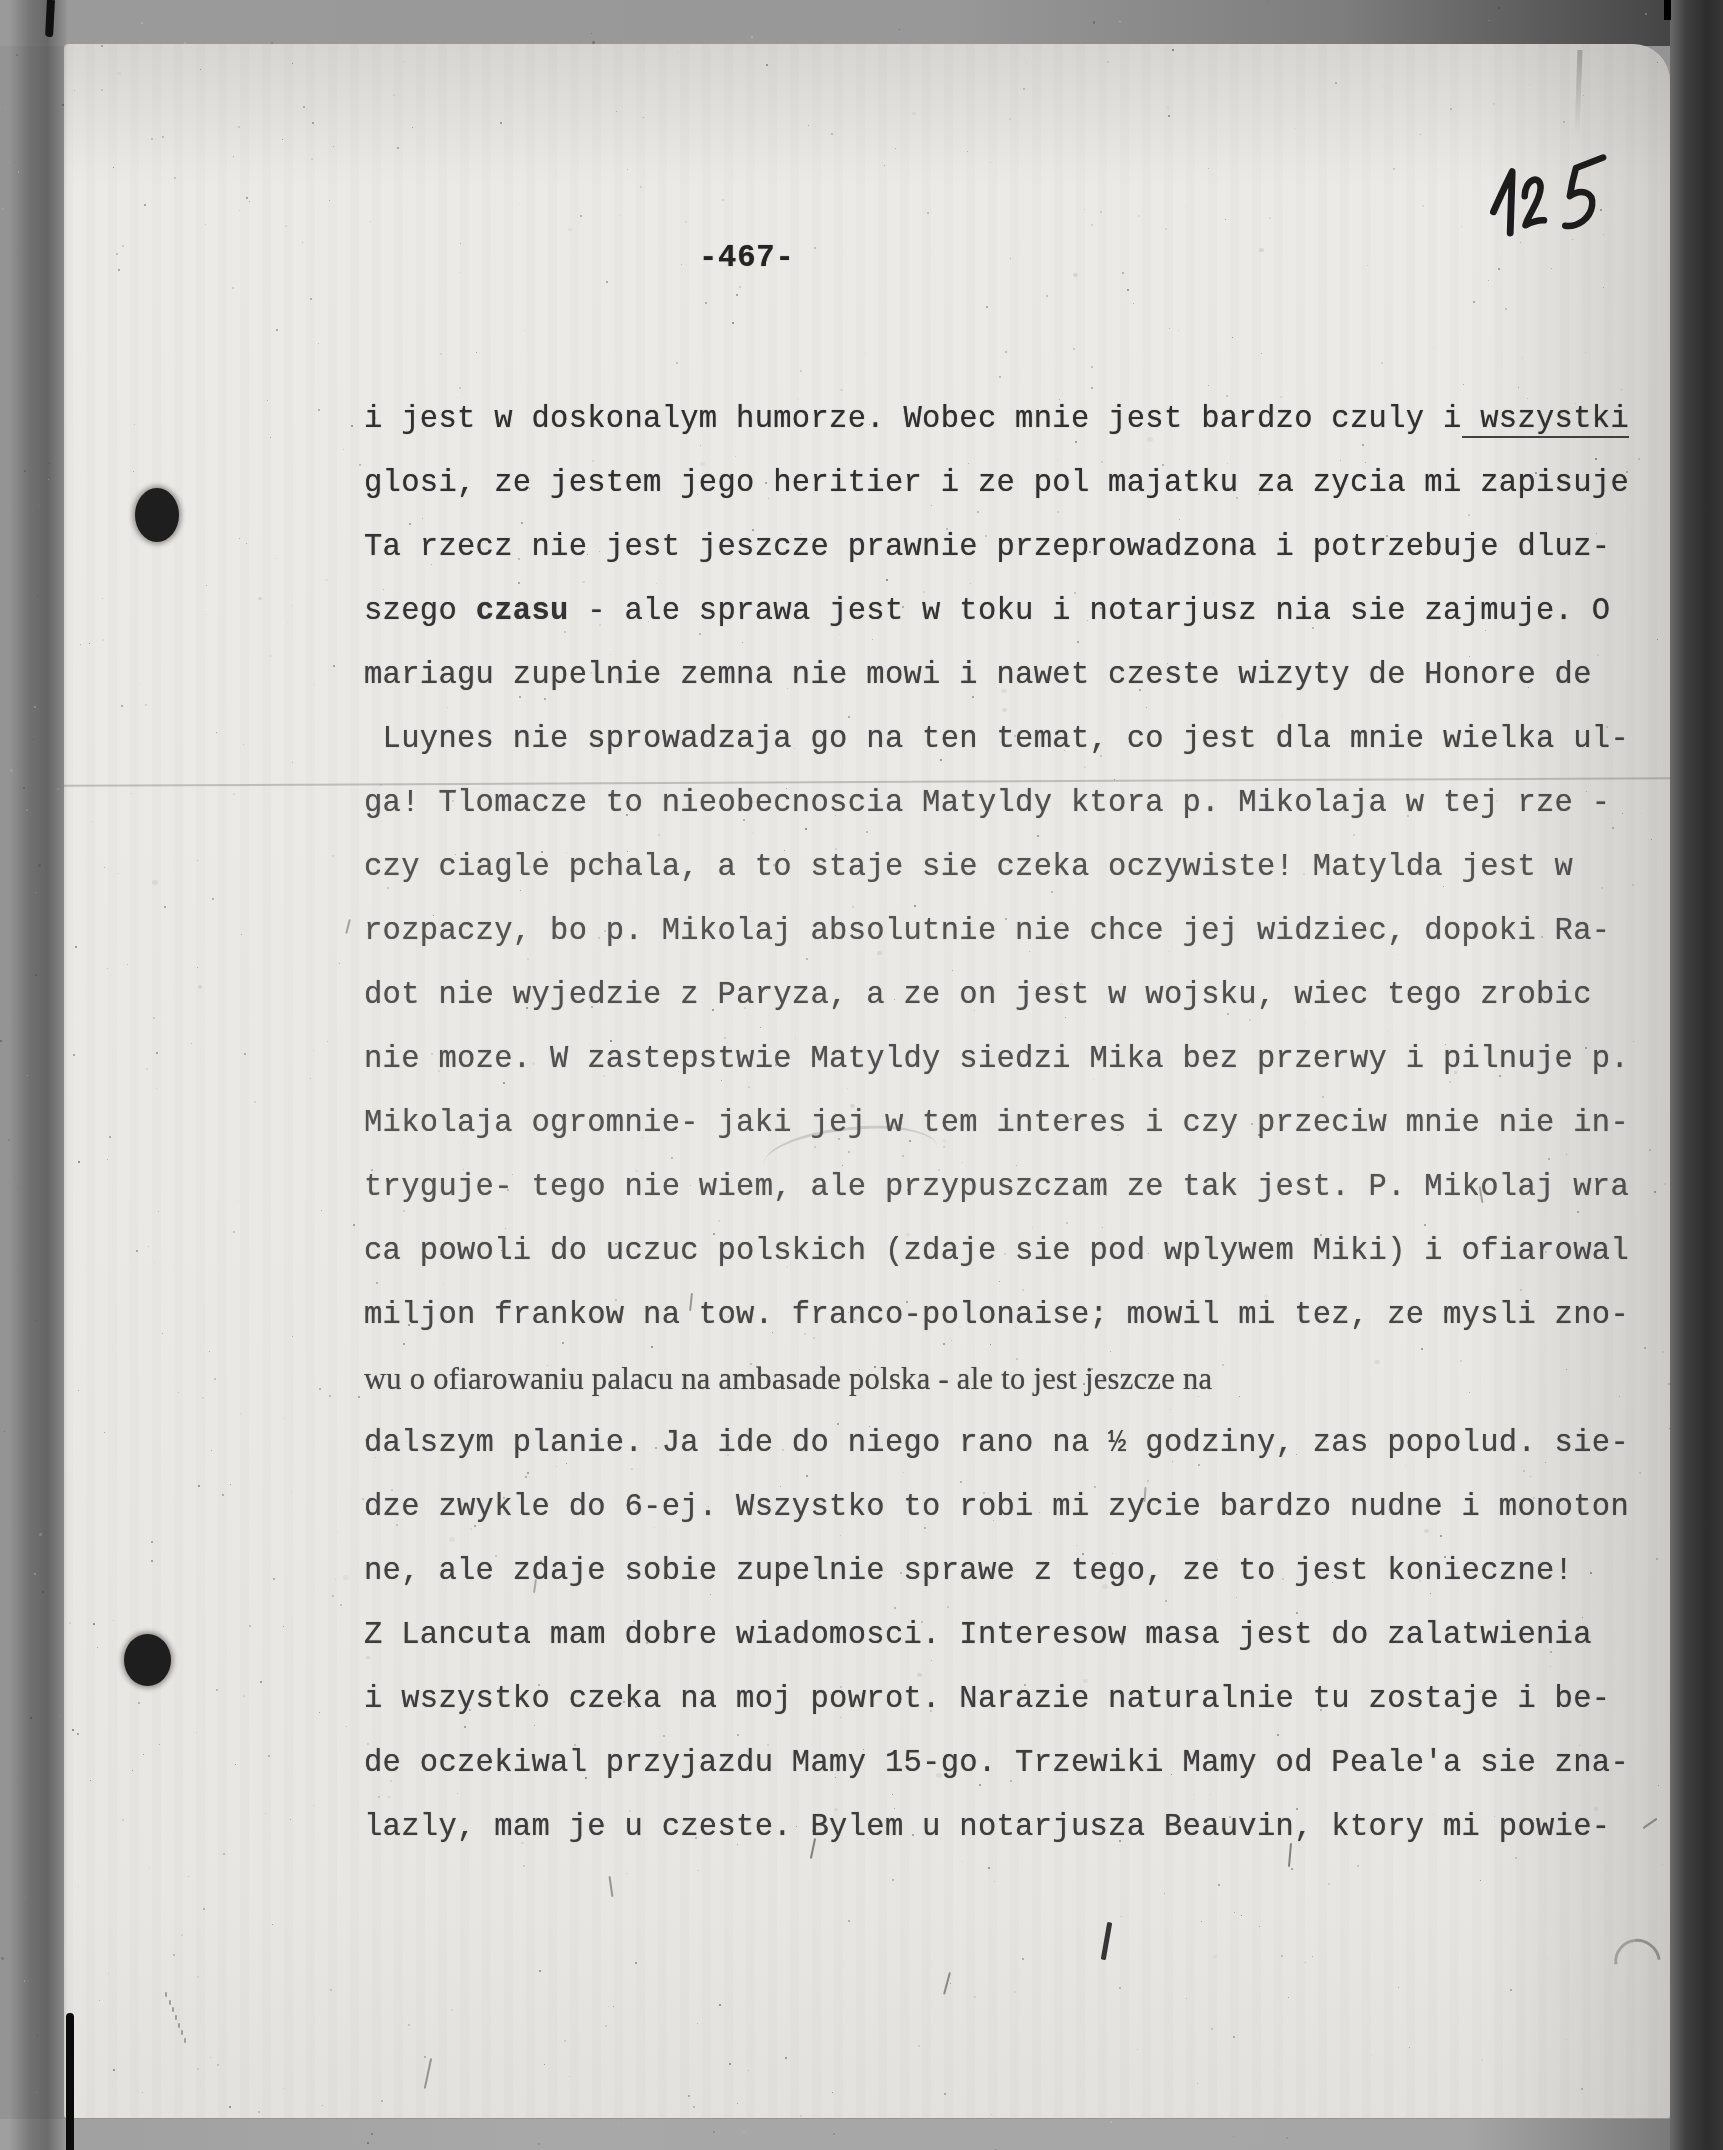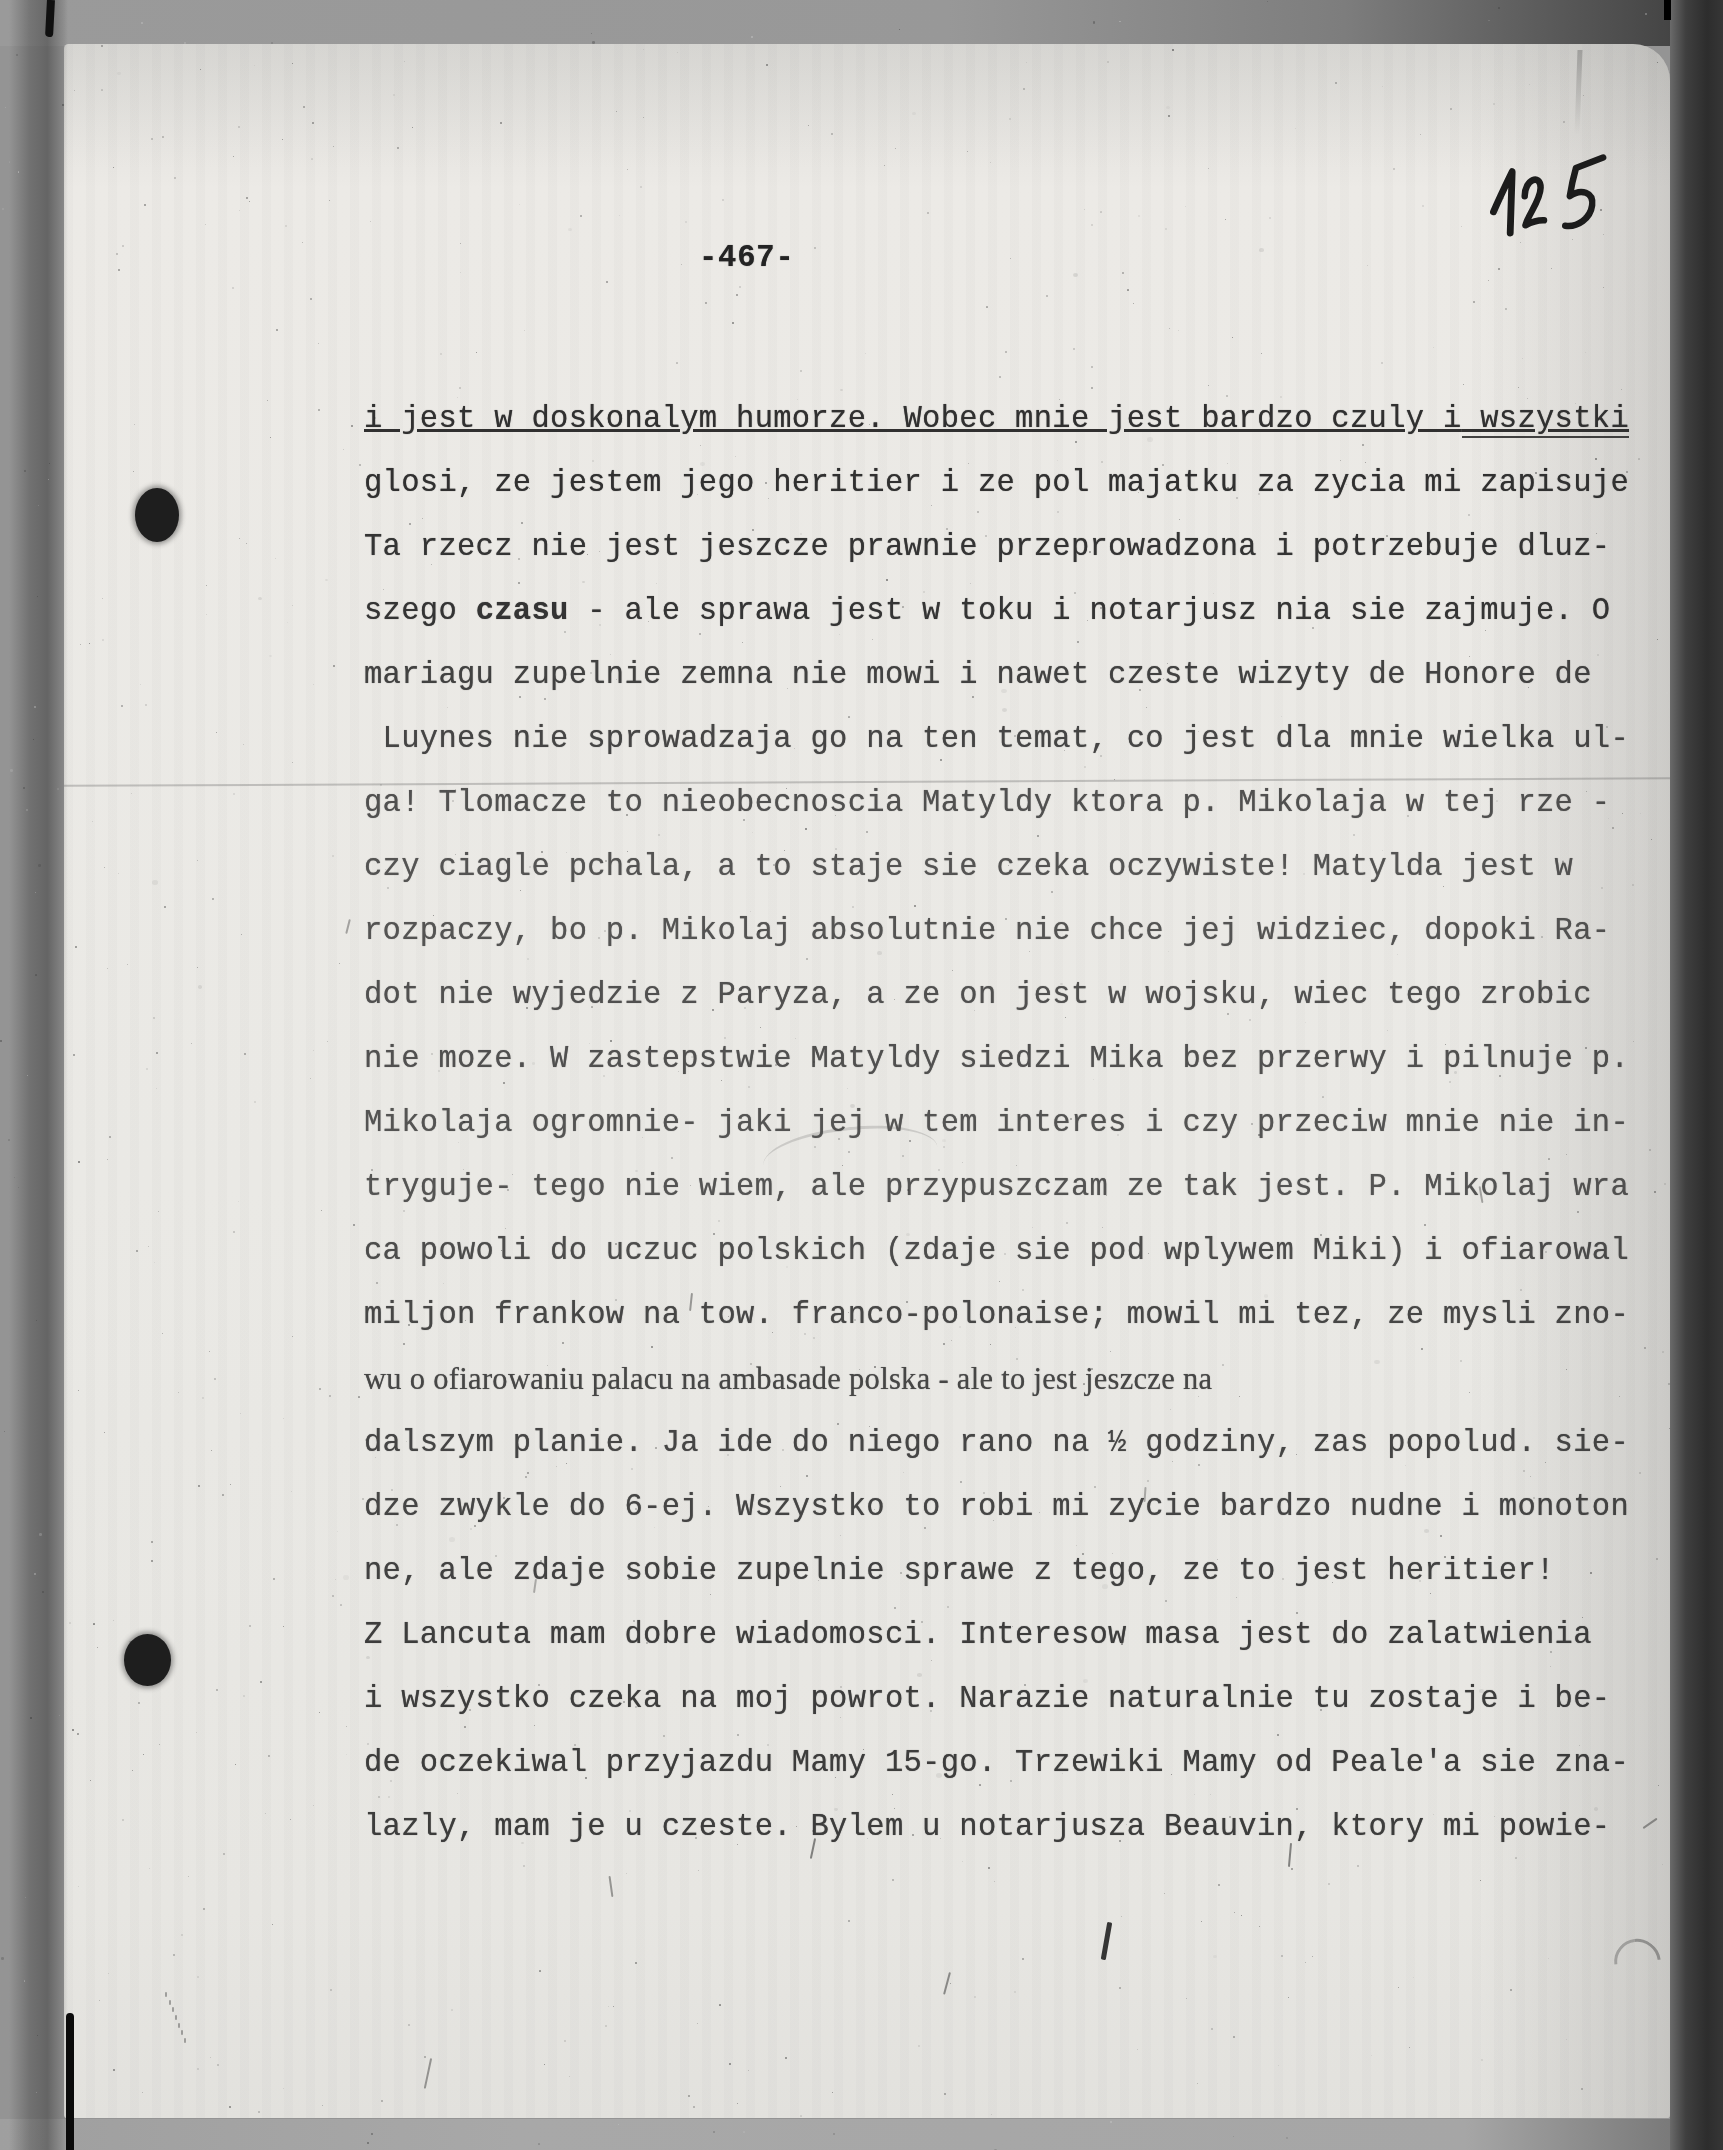--- a/index.html
+++ b/index.html
@@ -81,39 +81,39 @@
     <svg width="133" height="90" viewBox="0 0 175 110">
       <g fill="none" stroke="#1c1c1c" stroke-linecap="round" stroke-linejoin="round">
         <path stroke-width="9" d="M12 68 C22 50 32 34 42 18 L31 98"></path>
         <path stroke-width="8.5" d="M55 52 C57 30 79 24 77 43 C75 60 57 76 52 90 C62 86 70 85 77 86"></path>
         <path stroke-width="8.5" d="M104 96 C120 100 138 90 142 73 C146 56 130 49 114 58 C118 43 122 32 126 22 L163 12"></path>
       </g>
     </svg>
   </div>
 
   <div class="text-block">
-      <div class="tline" style="opacity: 0.97; text-decoration: underline;"><span>i jest w doskonalym humorze. Wobec mnie jest bardzo czuly i</span><span class="und"> wszystki</span></div>
+      <div class="tline" style="opacity: 0.97;"><span>i jest w doskonalym humorze. Wobec mnie jest bardzo czuly i</span><span class="und"> wszystki</span></div>
       <div class="tline" style="opacity: 0.97;"><span>glosi, ze jestem jego heritier i ze pol majatku za zycia mi zapisuje</span></div>
       <div class="tline" style="opacity: 0.95;"><span>Ta rzecz nie jest jeszcze prawnie przeprowadzona i potrzebuje dluz-</span></div>
       <div class="tline" style="opacity: 0.95;"><span>szego </span><span class="bld">czasu</span><span> - ale sprawa jest w toku i notarjusz nia sie zajmuje. O</span></div>
       <div class="tline" style="opacity: 0.88;"><span>mariagu zupelnie zemna nie mowi i nawet czeste wizyty de Honore de</span></div>
       <div class="tline" style="opacity: 0.86; text-align: right;"><span>Luynes nie sprowadzaja go na ten temat, co jest dla mnie wielka ul-</span></div>
       <div class="tline" style="opacity: 0.8;"><span>ga! Tlomacze to nieobecnoscia Matyldy ktora p. Mikolaja w tej rze -</span></div>
       <div class="tline" style="opacity: 0.78;"><span>czy ciagle pchala, a to staje sie czeka oczywiste! Matylda jest w</span></div>
       <div class="tline" style="opacity: 0.78;"><span>rozpaczy, bo p. Mikolaj absolutnie nie chce jej widziec, dopoki Ra-</span></div>
       <div class="tline" style="opacity: 0.8;"><span>dot nie wyjedzie z Paryza, a ze on jest w wojsku, wiec tego zrobic</span></div>
       <div class="tline" style="opacity: 0.8;"><span>nie moze. W zastepstwie Matyldy siedzi Mika bez przerwy i pilnuje p.</span></div>
       <div class="tline" style="opacity: 0.78;"><span>Mikolaja ogromnie- jaki jej w tem interes i czy przeciw mnie nie in-</span></div>
       <div class="tline" style="opacity: 0.78;"><span>tryguje- tego nie wiem, ale przypuszczam ze tak jest. P. Mikolaj wra</span></div>
       <div class="tline" style="opacity: 0.82;"><span>ca powoli do uczuc polskich (zdaje sie pod wplywem Miki) i ofiarowal</span></div>
       <div class="tline" style="opacity: 0.85;"><span>miljon frankow na tow. franco-polonaise; mowil mi tez, ze mysli zno-</span></div>
       <div class="tline" style="opacity: 0.85; font-family: Liberation Serif, serif;"><span>wu o ofiarowaniu palacu na ambasade polska - ale to jest jeszcze na</span></div>
       <div class="tline" style="opacity: 0.86;"><span>dalszym planie. Ja ide do niego rano na ½ godziny, zas popolud. sie-</span></div>
       <div class="tline" style="opacity: 0.86;"><span>dze zwykle do 6-ej. Wszystko to robi mi zycie bardzo nudne i monoton</span></div>
-      <div class="tline" style="opacity: 0.88;"><span>ne, ale zdaje sobie zupelnie sprawe z tego, ze to jest heritier!</span></div>
+      <div class="tline" style="opacity: 0.88;"><span>ne, ale zdaje sobie zupelnie sprawe z tego, ze to jest konieczne!</span></div>
       <div class="tline" style="opacity: 0.9;"><span>Z Lancuta mam dobre wiadomosci. Interesow masa jest do zalatwienia</span></div>
       <div class="tline" style="opacity: 0.9;"><span>i wszystko czeka na moj powrot. Narazie naturalnie tu zostaje i be-</span></div>
       <div class="tline" style="opacity: 0.9;"><span>de oczekiwal przyjazdu Mamy 15-go. Trzewiki Mamy od Peale'a sie zna-</span></div>
       <div class="tline" style="opacity: 0.9;"><span>lazly, mam je u czeste. Bylem u notarjusza Beauvin, ktory mi powie-</span></div>
     </div>
 
   <div class="hole hole1"></div>
   <div class="hole hole2"></div>
 
   <div class="crease"></div>

